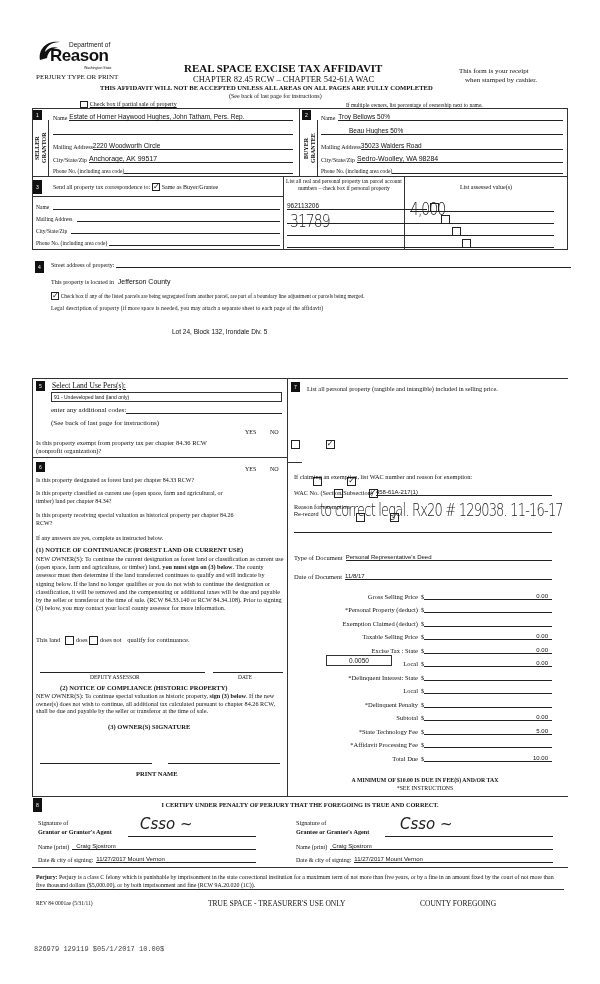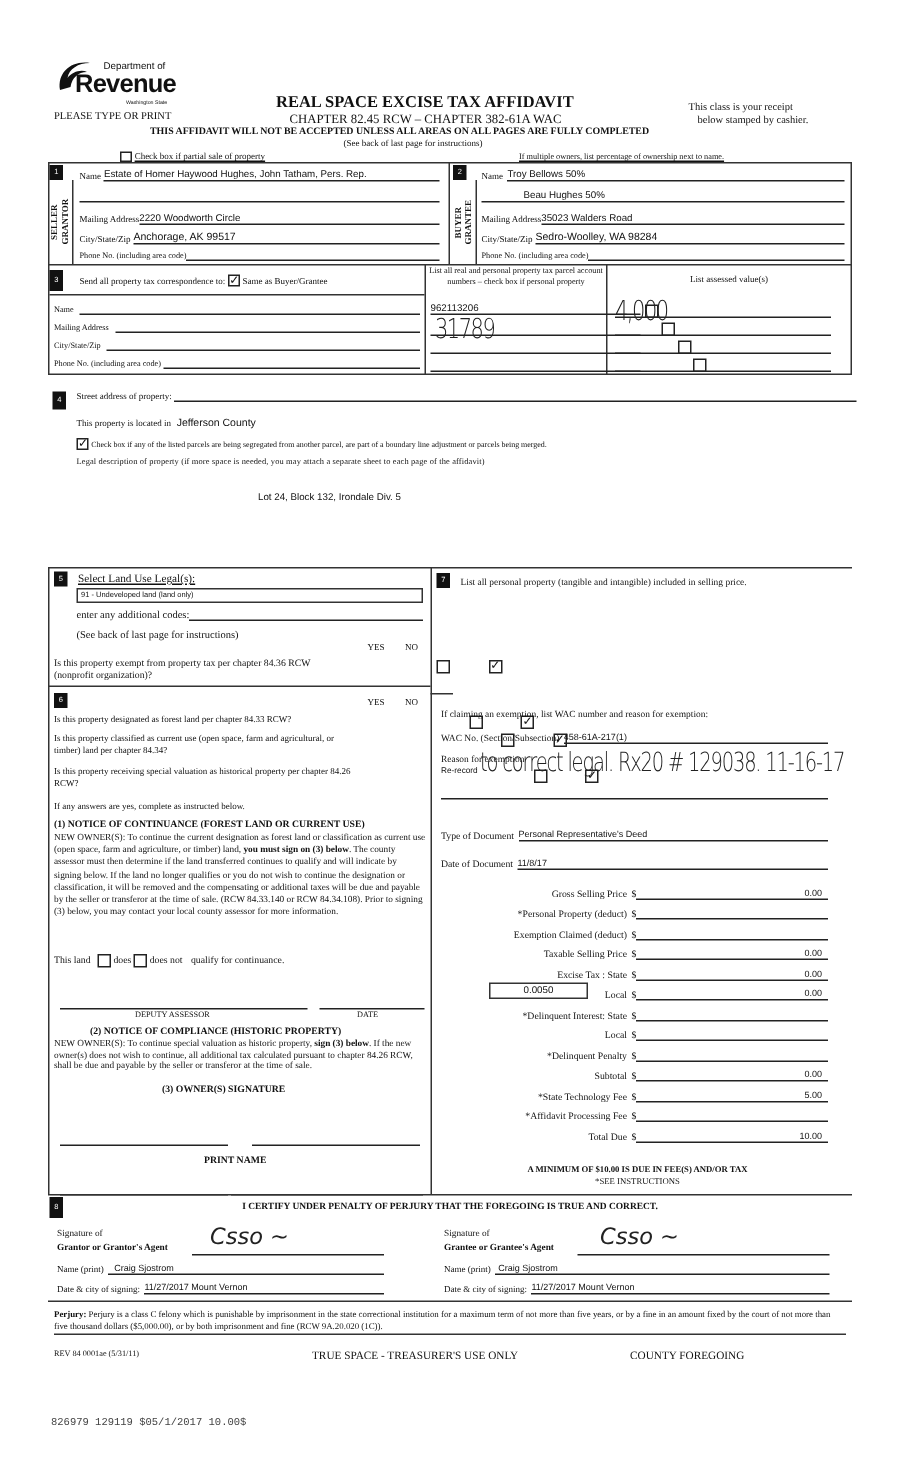--- a/index.html
+++ b/index.html
@@ -26,28 +26,28 @@
 <body>
 
 
 
 
 <div class="abs" style="left:36px;top:38px;width:86px;height:36px;">
   <svg class="abs" style="left:0;top:0;" width="30" height="30" viewBox="0 0 30 30">
     <path d="M4 22 C2 10 12 2 24 4 C16 4 10 8 9 14 C12 10 18 8 22 10 C16 10 12 14 11 20 Z" fill="#111"></path>
   </svg>
   <div class="abs sans" style="left:33px;top:3px;font-size:6.5px;">Department of</div>
-  <div class="abs sans b" style="left:14px;top:8px;font-size:17px;letter-spacing:-0.5px;">Revenue</div>
+  <div class="abs sans b" style="left:14px;top:8px;font-size:17px;letter-spacing:-0.5px;">Reason</div>
   <div class="abs sans" style="left:48px;top:28px;font-size:3.5px;">Washington State</div>
 </div>
-<div class="abs serif" style="left:36px;top:73px;font-size:7px;">PLEASE TYPE OR PRINT</div>
+<div class="abs serif" style="left:36px;top:73px;font-size:7px;">PERJURY TYPE OR PRINT</div>
 <div class="abs serif b" style="left:184px;top:62px;font-size:11px;">REAL SPACE EXCISE TAX AFFIDAVIT</div>
-<div class="abs serif" style="left:193px;top:74px;font-size:8.5px;">CHAPTER 82.45 RCW – CHAPTER 382-61A WAC</div>
-<div class="abs serif" style="left:459px;top:67px;font-size:7px;">This class is your receipt</div>
-<div class="abs serif" style="left:465px;top:76px;font-size:7px;">below stamped by cashier.</div>
+<div class="abs serif" style="left:193px;top:74px;font-size:8.5px;">CHAPTER 82.45 RCW – CHAPTER 542-61A WAC</div>
+<div class="abs serif" style="left:459px;top:67px;font-size:7px;">This form is your receipt</div>
+<div class="abs serif" style="left:465px;top:76px;font-size:7px;">when stamped by cashier.</div>
 <div class="abs serif b" style="left:100px;top:84px;font-size:6.6px;">THIS AFFIDAVIT WILL NOT BE ACCEPTED UNLESS ALL AREAS ON ALL PAGES ARE FULLY COMPLETED</div>
 <div class="abs serif" style="left:229px;top:93px;font-size:6px;">(See back of last page for instructions)</div>
 <div class="abs" style="left:80px;top:100px;">
   <span class="cb" style="width:8px;height:7px;"></span>
   <span class="serif" style="font-size:6px;text-decoration:underline;">Check box if partial sale of property</span>
 </div>
 <div class="abs serif" style="left:346px;top:102px;font-size:5.5px;text-decoration:underline;">If multiple owners, list percentage of ownership next to name.</div>
 
 
 <div class="abs box" style="left:32px;top:108px;width:536px;height:142px;border-width:1.5px;"></div>
@@ -168,21 +168,21 @@
 
 
 <div class="abs" style="left:32px;top:378px;width:536px;border-top:1.5px solid #333;"></div>
 <div class="abs" style="left:32px;top:378px;height:418px;border-left:1px solid #333;"></div>
 <div class="abs" style="left:287px;top:378px;height:418px;border-left:1.5px solid #333;"></div>
 <div class="abs" style="left:32px;top:457px;width:255px;border-top:1.5px solid #333;"></div>
 <div class="abs" style="left:287px;top:462px;width:15px;border-top:1px solid #333;"></div>
 
 
 <div class="abs num" style="left:36px;top:381px;">5</div>
-<div class="abs serif" style="left:52px;top:381px;font-size:7.5px;text-decoration:underline;">Select Land Use Legal(s):</div>
+<div class="abs serif" style="left:52px;top:381px;font-size:7.5px;text-decoration:underline;">Select Land Use Pers(s):</div>
 <div class="abs sans box" style="left:51px;top:392px;width:231px;height:10px;font-size:5px;line-height:9px;padding-left:2px;border-width:1px;">91 - Undeveloped land (land only)</div>
 <div class="abs row" style="left:51px;top:406px;width:231px;">
   <span class="serif" style="font-size:7px;">enter any additional codes:</span>
   <span class="line" style="flex:1;height:7px;"></span>
 </div>
 <div class="abs serif" style="left:51px;top:419px;font-size:7px;">(See back of last page for instructions)</div>
 <div class="abs serif" style="left:245px;top:429px;font-size:6px;">YES</div>
 <div class="abs serif" style="left:270px;top:429px;font-size:6px;">NO</div>
 <div class="abs serif" style="left:36px;top:439px;width:190px;font-size:6.5px;line-height:7.5px;">Is this property exempt from property tax per chapter 84.36 RCW (nonprofit organization)?</div>
 <span class="abs cb" style="left:248px;top:440px;"></span>

